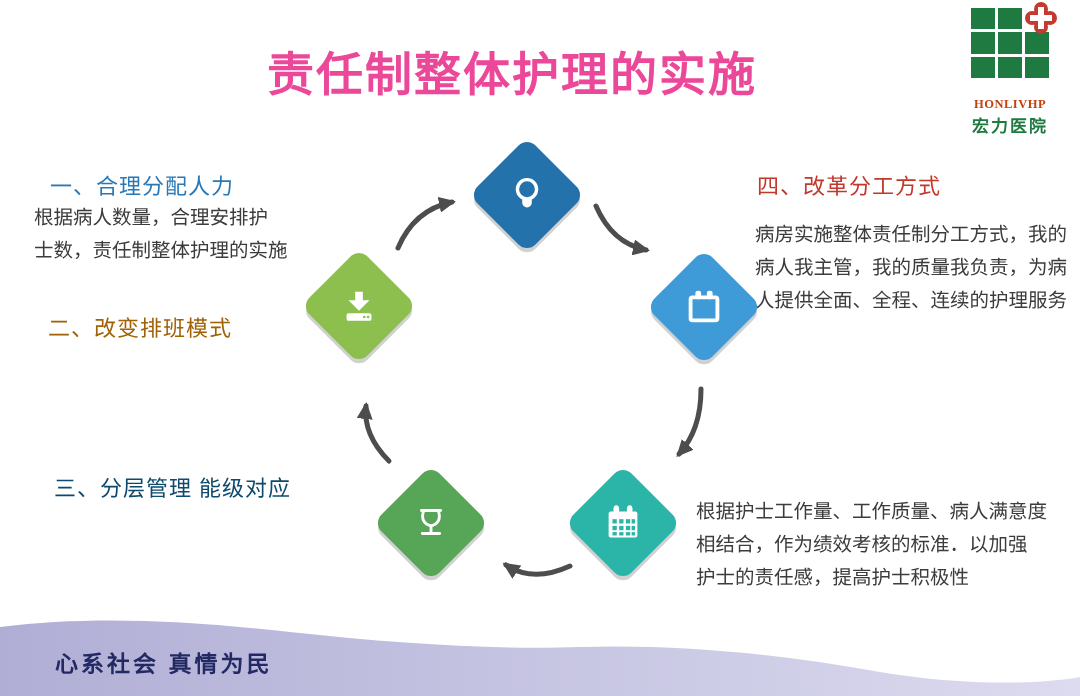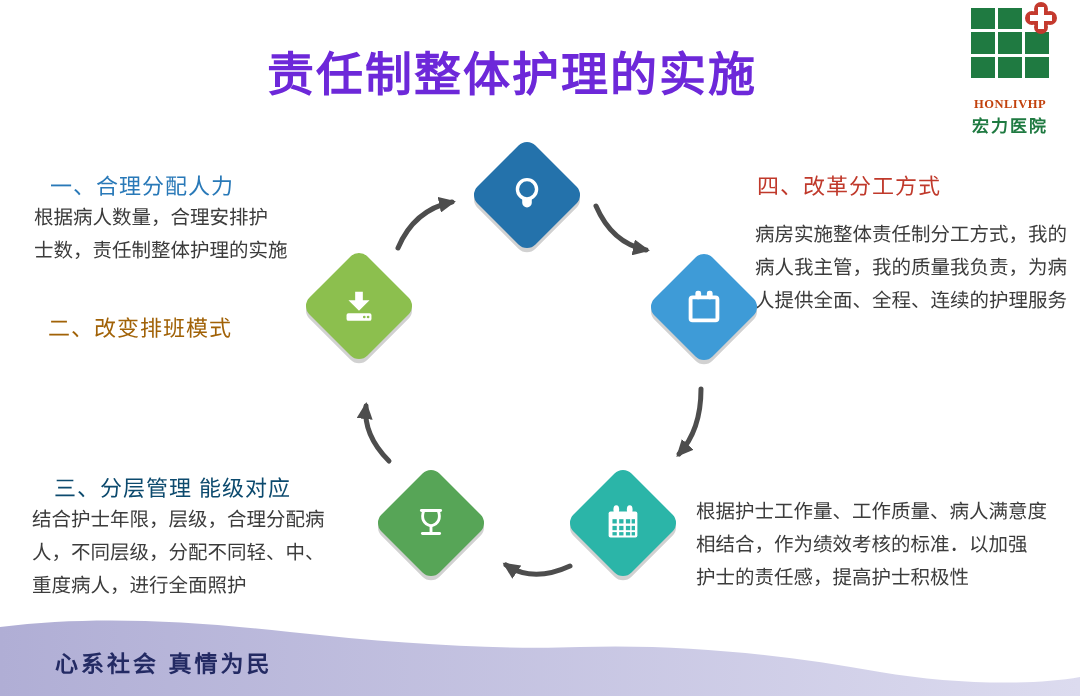--- a/index.html
+++ b/index.html
@@ -51,21 +51,21 @@
   
   .footer-wave{position:absolute;left:0;bottom:0;}
   .slogan{position:absolute;left:55px;top:645px;font-size:23px;font-weight:bold;
           color:#232a63;letter-spacing:3px;white-space:nowrap;}
 </style>
 </head>
 <body>
 
 <div class="slide">
 
-  <div class="title" style="color: #6d28d9;">责任制整体护理的实施</div>
+  <div class="title" style="color: #ec4899;">责任制整体护理的实施</div>
 
   <div class="logo">
     <div class="logo-grid">
       <div class="logo-cell"></div>
       <div class="logo-cell"></div>
       <div class="logo-cell empty"></div>
       <div class="logo-cell"></div>
       <div class="logo-cell"></div>
       <div class="logo-cell"></div>
       <div class="logo-cell"></div>
@@ -85,23 +85,20 @@
     <div class="logo-cn">宏力医院</div>
   </div>
 
   <div class="sec-h h1" style="color: rgb(41, 121, 184);">一、合理分配人力</div>
   <div class="sec-b b1">根据病人数量，合理安排护
 士数，责任制整体护理的实施</div>
 
   <div class="sec-h h2" style="color: #a16207;">二、改变排班模式</div>
 
   <div class="sec-h h3" style="color: #0c4a6e;">三、分层管理 能级对应</div>
-  <div class="sec-b b3">结合护士年限，层级，合理分配病
-人，不同层级，分配不同轻、中、
-重度病人，进行全面照护</div>
 
   <div class="sec-h h4" style="color: rgb(192, 57, 43);">四、改革分工方式</div>
   <div class="sec-b b4">病房实施整体责任制分工方式，我的
 病人我主管，我的质量我负责，为病
 人提供全面、全程、连续的护理服务</div>
 
   <div class="sec-b b5">根据护士工作量、工作质量、病人满意度
 相结合，作为绩效考核的标准．以加强
 护士的责任感，提高护士积极性</div>
 

